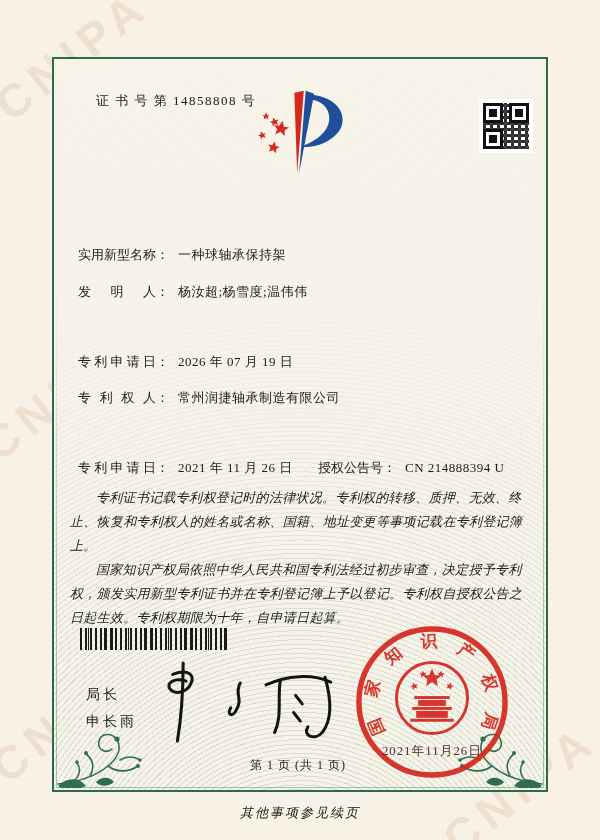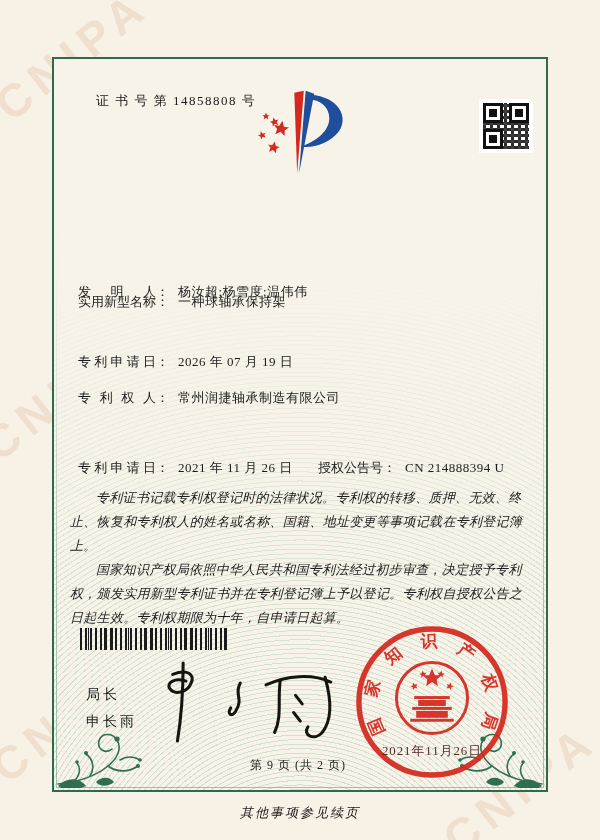--- a/index.html
+++ b/index.html
@@ -166,21 +166,21 @@
       </div>
     <div class="finder tr">
         <div class="dot"></div>
       </div>
     <div class="finder bl">
         <div class="dot"></div>
       </div>
   </div>
 
 
-  <div class="frow" style="top:246px;margin-top:47px;">
+  <div class="frow" style="top:246px;">
     <span class="flabel">实用新型名称</span><span class="fcolon">：</span><span class="fvalue">一种球轴承保持架</span>
   </div>
   <div class="frow" style="top:283px;">
     <span class="flabel">发明人</span><span class="fcolon">：</span><span class="fvalue">杨汝超;杨雪度;温伟伟</span>
   </div>
   <div class="frow" style="top:353px;">
     <span class="flabel">专利申请日</span><span class="fcolon">：</span><span class="fvalue">2026 年 07 月 19 日</span>
   </div>
   <div class="frow" style="top:389px;">
     <span class="flabel">专利权人</span><span class="fcolon">：</span><span class="fvalue">常州润捷轴承制造有限公司</span>
@@ -232,17 +232,17 @@
       <use href="#star" transform="translate(98,64) scale(4) rotate(18)"></use>
       <rect x="62" y="74" width="36" height="3"></rect>
       <rect x="66" y="78" width="28" height="6"></rect>
       <rect x="60" y="85" width="40" height="3"></rect>
       <rect x="64" y="89" width="32" height="7"></rect>
       <rect x="58" y="97" width="44" height="3"></rect>
     </g>
     <text x="80" y="134" text-anchor="middle" font-size="13" fill="#47201a" letter-spacing="1">2021年11月26日</text>
   </svg>
 
-  <div class="page-num">第 9 页 (共 2 页)</div>
+  <div class="page-num">第 1 页 (共 1 页)</div>
 
   <div class="footer-note">其他事项参见续页</div>
 
 </div>
 
 </body></html>

